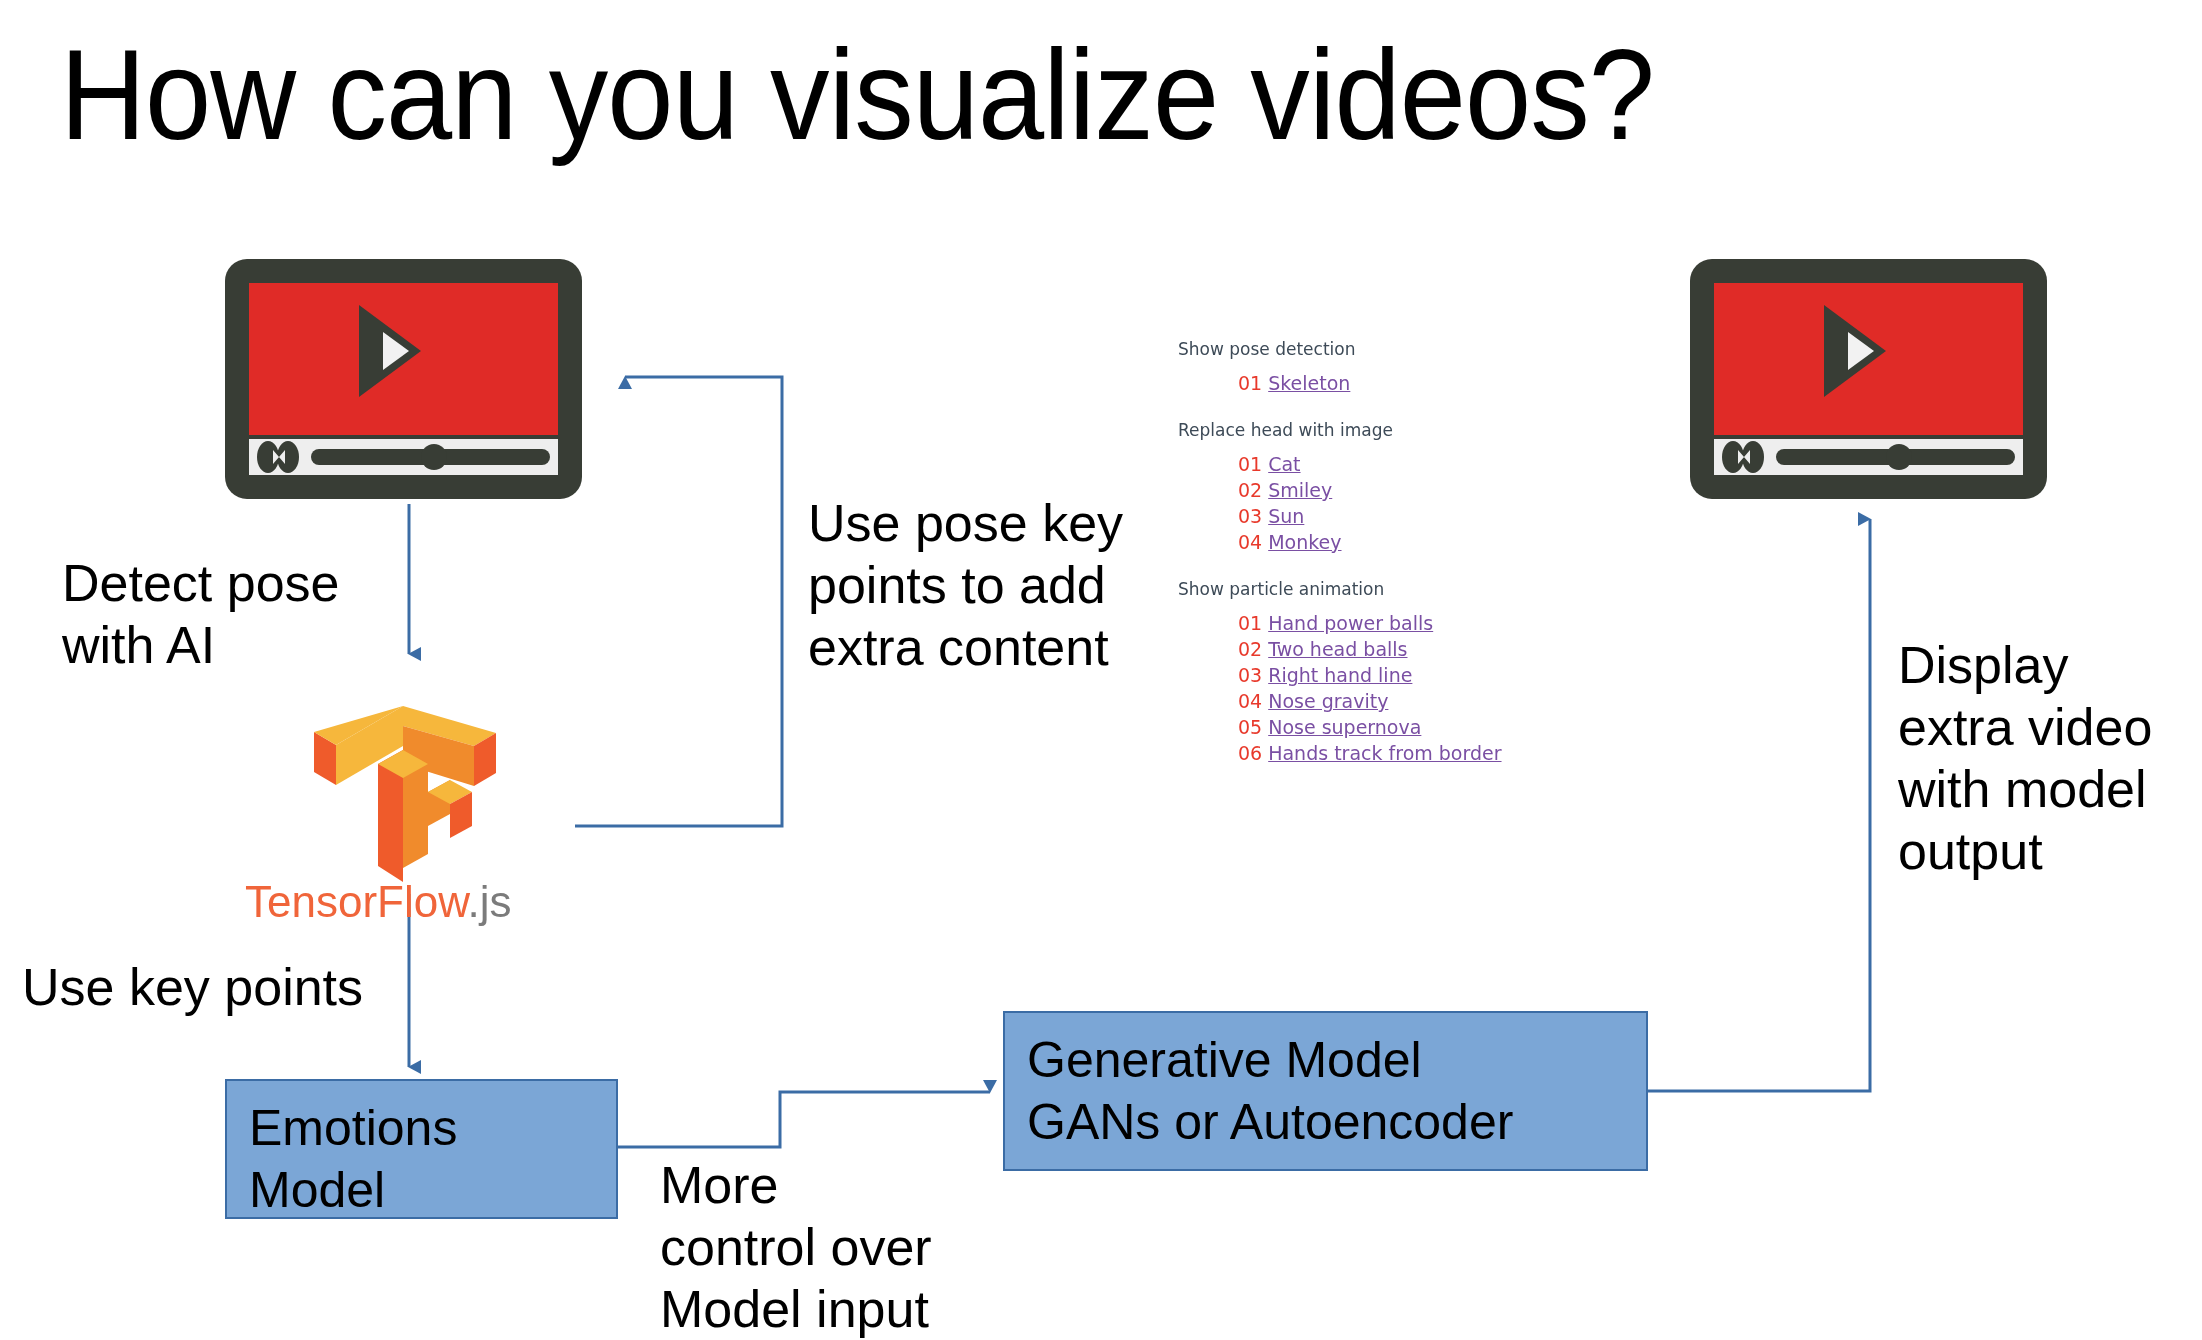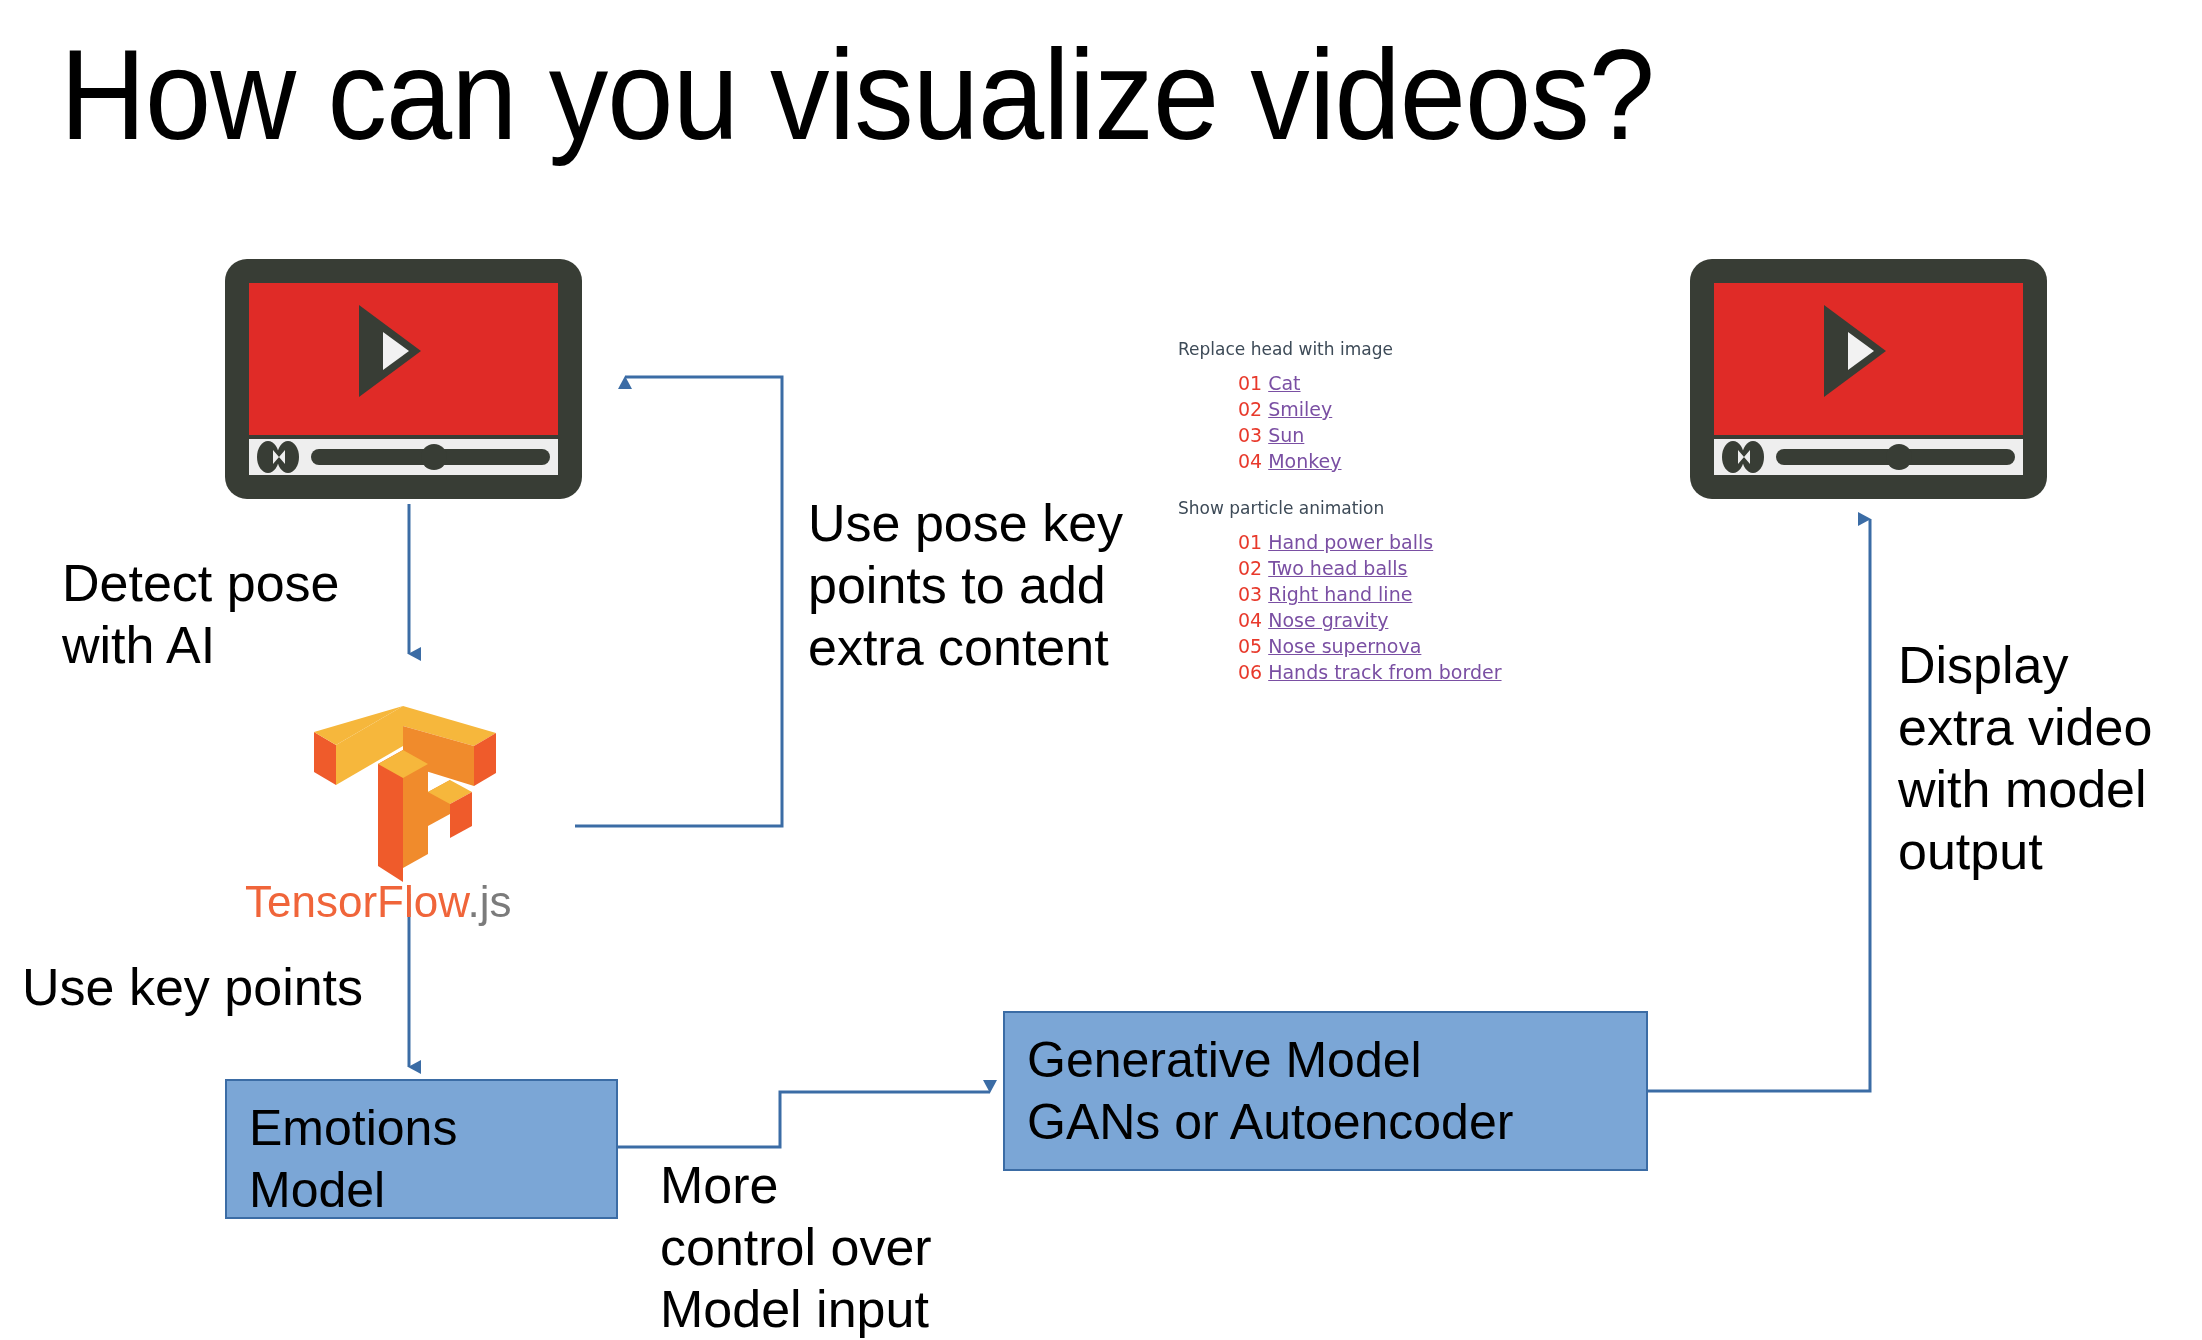--- a/index.html
+++ b/index.html
@@ -210,20 +210,26 @@
 control over
 Model input</div>
 
   <div class="proc-box" style="left:225px;top:1065px;width:393px;height:140px;white-space:pre-line;">Emotions
 Model</div>
 
   <div class="proc-box" style="left:1003px;top:997px;width:645px;height:160px;white-space:pre-line;">Generative Model
 GANs or Autoencoder</div>
 
   <div id="snippet">
+    <div class="snip-group">
+      <div class="snip-head">Show pose detection</div>
+      <div class="snip-item">
+        <span class="snip-num">01</span><span class="snip-link">Skeleton</span>
+      </div>
+    </div>
 
     <div class="snip-group">
       <div class="snip-head">Replace head with image</div>
       <div class="snip-item">
         <span class="snip-num">01</span><span class="snip-link">Cat</span>
       </div>
       <div class="snip-item">
         <span class="snip-num">02</span><span class="snip-link">Smiley</span>
       </div>
       <div class="snip-item">

